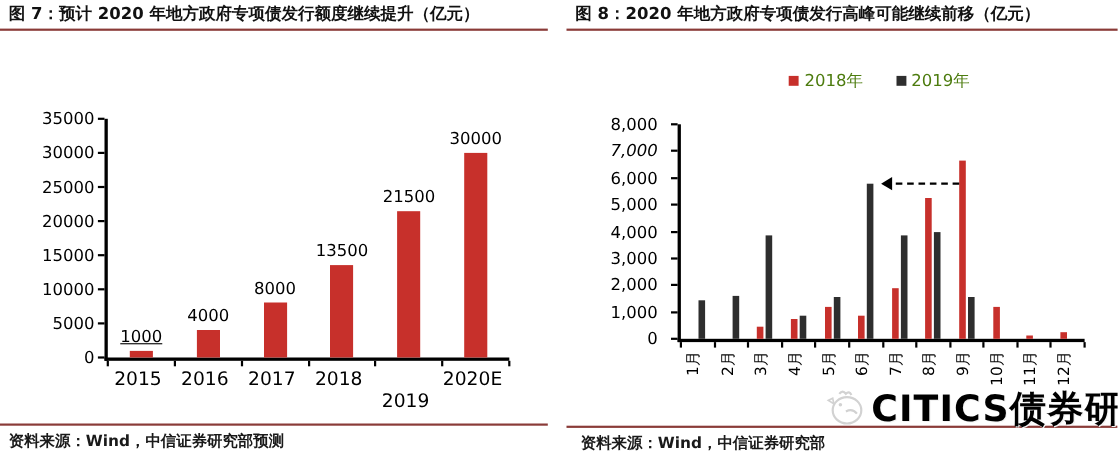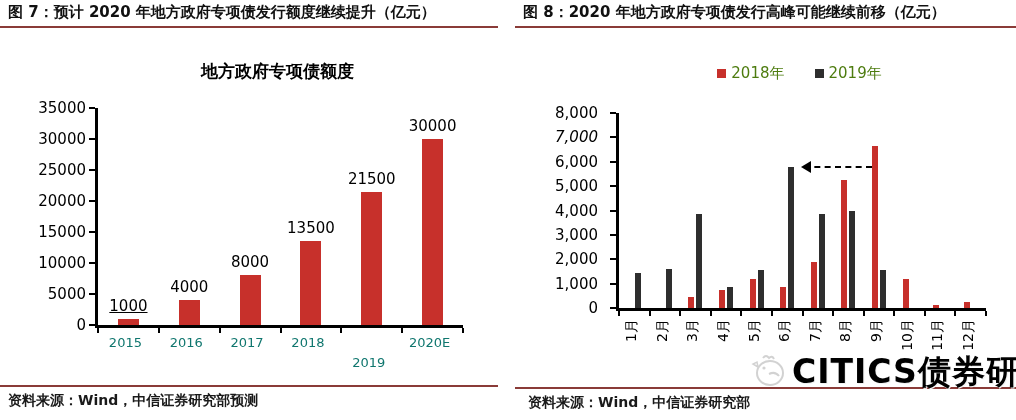--- a/index.html
+++ b/index.html
@@ -24,21 +24,21 @@
   .chart-title{position:absolute;text-align:center;font-size:17px;font-weight:bold;color:#000;}
   .plot{position:absolute;border-left:3px solid #000;border-bottom:3px solid #000;}
   .yaxis{position:absolute;}
   .ylabel{position:absolute;right:0;width:100%;text-align:right;font-size:15px;color:#000;line-height:16px;}
   .ytick{position:absolute;left:-9px;width:6px;height:2px;background:#000;}
   .xtick{position:absolute;top:calc(100% + 3px);width:2px;height:5px;background:#000;}
   .bar{position:absolute;bottom:0;}
   .bar-value-label{position:absolute;width:90px;text-align:center;font-size:15px;color:#000;}
   .xband{position:absolute;}
   .xslot{position:absolute;top:0;height:100%;}
-  .xslot .h{display:block;width:100%;text-align:center;font-size:13px;color:#0f766e;padding-top:3px;}
+  .xslot .h{display:block;width:100%;text-align:center;font-size:17px;color:#000000;padding-top:3px;}
   .xslot .v{position:absolute;top:4px;left:calc(50% - 8px);transform:rotate(-90deg) translateX(-100%);
             transform-origin:0 0;white-space:nowrap;font-size:14px;color:#000;line-height:16px;}
   .legend{position:absolute;display:flex;justify-content:center;gap:30px;padding-right:34px;}
   .legend-item{display:flex;align-items:center;gap:5px;font-size:15px;color:#4d7c0f;}
   .legend-swatch{width:9px;height:9px;display:inline-block;}
   .anno{position:absolute;border-top:2px dashed #000;}
   .anno .head{position:absolute;left:-3px;top:-7px;width:0;height:0;
               border-top:6px solid transparent;border-bottom:6px solid transparent;border-right:10px solid #000;}
   .footer-line{position:absolute;height:2px;background:var(--maroon);}
   .panel.left  .footer-line{top:385px;left:0;width:498px;}
@@ -51,21 +51,20 @@
                   text-shadow:1px 1px 0 #f2f2f2;}
 </style>
 </head>
 <body>
 
 <div class="page">
 
   <section class="panel left">
     <div class="panel-title">图 7：预计 2020 年地方政府专项债发行额度继续提升（亿元）</div>
     <div class="chart" id="chart-0">
-        <div class="chart-title" style="left: 95px; top: 2px; width: 365px;">地方政府专项债额度</div>
         <div class="yaxis" style="left: 0px; top: 50px; width: 86px; height: 217px;">
           <div class="ylabel" style="bottom: calc(0% - 8px);">0</div>
           <div class="ylabel" style="bottom: calc(14.2857% - 8px);">5000</div>
           <div class="ylabel" style="bottom: calc(28.5714% - 8px);">10000</div>
           <div class="ylabel" style="bottom: calc(42.8571% - 8px);">15000</div>
           <div class="ylabel" style="bottom: calc(57.1429% - 8px);">20000</div>
           <div class="ylabel" style="bottom: calc(71.4286% - 8px); margin-left: 11px;">25000</div>
           <div class="ylabel" style="bottom: calc(85.7143% - 8px);">30000</div>
           <div class="ylabel" style="bottom: calc(100% - 8px);">35000</div>
         </div>

